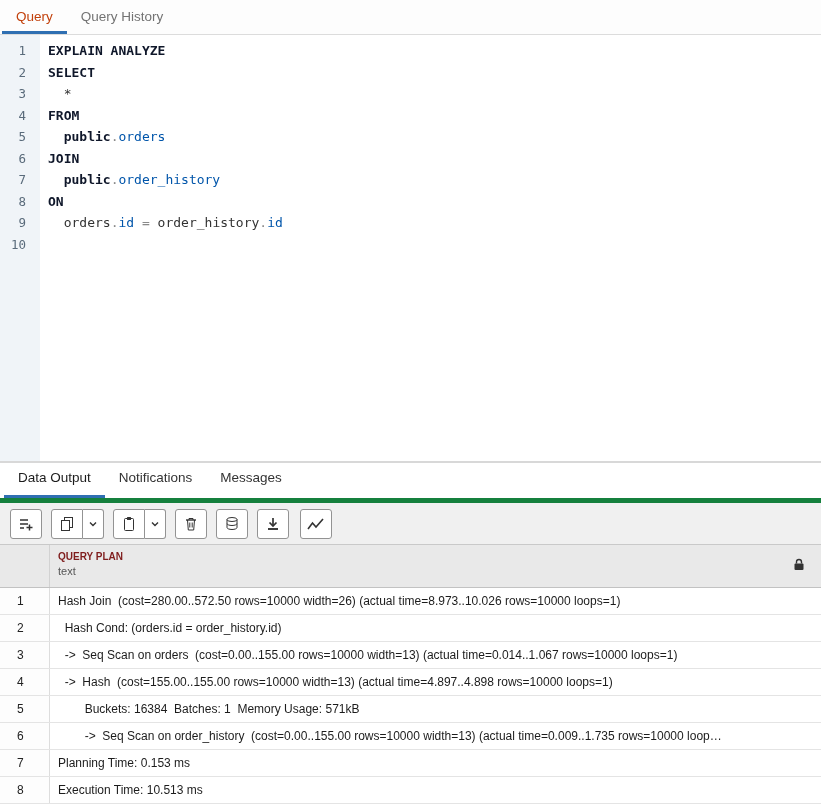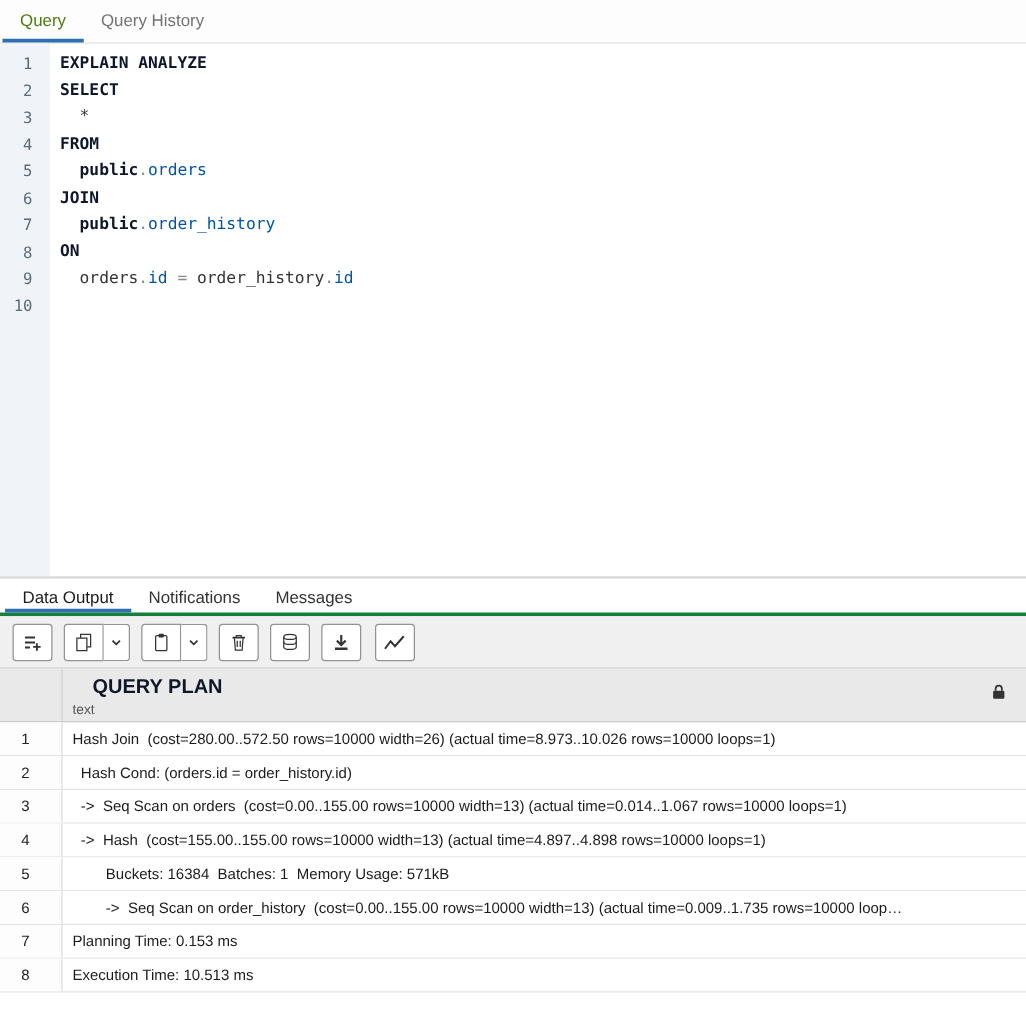--- a/index.html
+++ b/index.html
@@ -5,38 +5,38 @@
   * { margin:0; padding:0; box-sizing:border-box; }
   html,body { width:821px; height:808px; overflow:hidden; background:#fff;
               font-family:"Liberation Sans", sans-serif; color:#222; }
   .app { width:821px; height:808px; display:flex; flex-direction:column; }
 
   
   .tabbar { height:35px; display:flex; align-items:stretch; background:#fdfdfd;
             border-bottom:1px solid #dcdcdc; padding-left:2px; }
   .tab { font-size:13.5px; color:#737373; padding:9px 14px 0 14px; cursor:pointer;
          border-bottom:3px solid transparent; }
-  .tab.active { border-bottom-color:#2f6fb2; color:#4d7c0f; }
+  .tab.active { border-bottom-color:#2f6fb2; color:#c2410c; }
 
   
   .editor { height:428px; display:flex; background:#fff; border-bottom:2px solid #d8d8d8;
             font-family:"DejaVu Sans Mono", monospace; font-size:13px; line-height:21.5px; }
   .gutter { width:40px; background:#f0f4f8; color:#5a6b7b; text-align:right;
             padding:5px 14px 0 0; flex:none; }
   .ln { height:21.5px; font-size:12.5px; }
   .code { flex:1; padding:5px 0 0 8px; white-space:pre; overflow:hidden; }
   .code-line { height:21.5px; }
   .tk-kw { color:#0f172a; font-weight:bold; }
   .tk-id { color:#0055aa; }
   .tk-pl { color:#333; }
   .tk-op { color:#8a8a8a; }
 
   
-  .panel-tabs { height:30px; display:flex; align-items:stretch; background:#fff;
-                border-bottom:3px solid #15803d; padding-left:4px; }
+  .panel-tabs { height:40px; display:flex; align-items:stretch; background:#fff;
+                border-bottom:5px solid #15803d; padding-left:4px; }
   .panel-tab { font-size:13.5px; color:#333; padding:7px 14px 0 14px; cursor:pointer;
                border-bottom:3px solid transparent; }
   .panel-tab.active { border-bottom-color:#2f6fb2; color:#1c1c1c; }
 
   
   .toolbar { height:42px; background:#f0f0f0; border-bottom:1px solid #c9c9c9;
              display:flex; align-items:center; padding-left:10px; gap:9px; }
   .btn-group { display:flex; }
   .tbtn { width:32px; height:30px; background:#fff; border:1px solid #939393;
           border-radius:3px; display:flex; align-items:center; justify-content:center;
@@ -44,21 +44,21 @@
   .btn-group .tbtn:first-child { border-radius:3px 0 0 3px; }
   .btn-group .tbtn + .tbtn { border-left:none; border-radius:0 3px 3px 0; width:21px; }
   .tbtn svg { display:block; }
 
   
   .grid { flex:1; display:flex; flex-direction:column; background:#fff; }
   .grid-header { height:43px; display:flex; background:#e9e9e9;
                  border-bottom:1px solid #c2c2c2; }
   .corner { width:50px; flex:none; border-right:1px solid #d2d2d2; }
   .colhead { flex:1; position:relative; padding:6px 8px 0 8px; cursor:pointer; }
-  .col-name { font-size:16px; font-weight:bold; color:#0f172a;margin-left:16px; }
+  .col-name { font-size:10px; font-weight:bold; color:#7f1d1d; }
   .col-type { font-size:11px; color:#555; margin-top:3px; }
   .lock { position:absolute; right:16px; top:50%; transform:translateY(-50%); }
   .grid-body { }
   .grid-row { height:27px; display:flex; border-bottom:1px solid #e4e4e4;
               font-size:12px; background:#fff; }
   .rownum { width:50px; flex:none; border-right:1px solid #ddd; background:#fdfdfd;
             display:flex; align-items:center; padding-left:17px; color:#222;
             cursor:pointer; }
   .cell { flex:1; display:flex; align-items:center; padding-left:8px;
           white-space:pre; overflow:hidden; color:#1c1c1c; cursor:pointer; }

